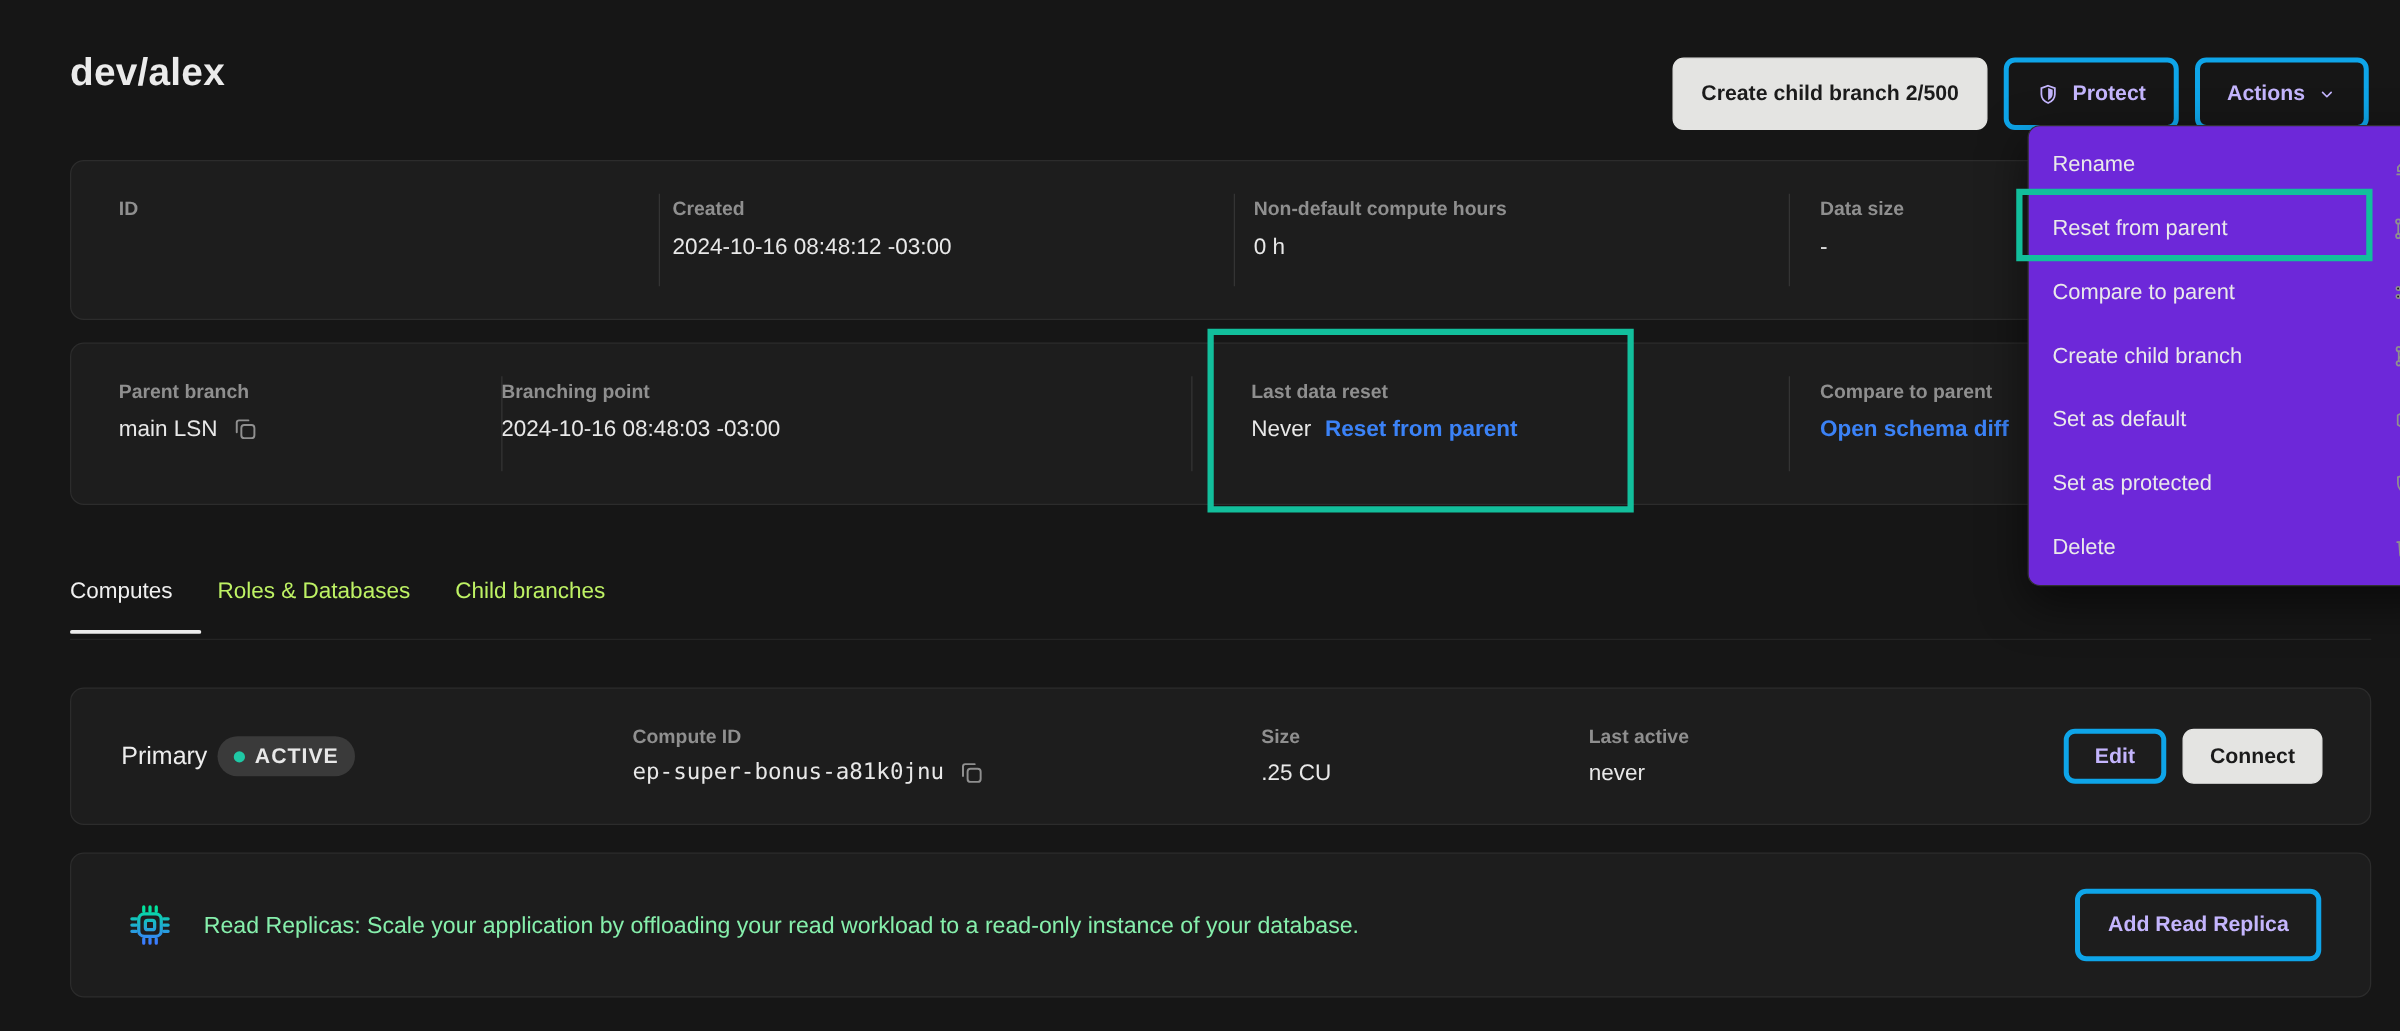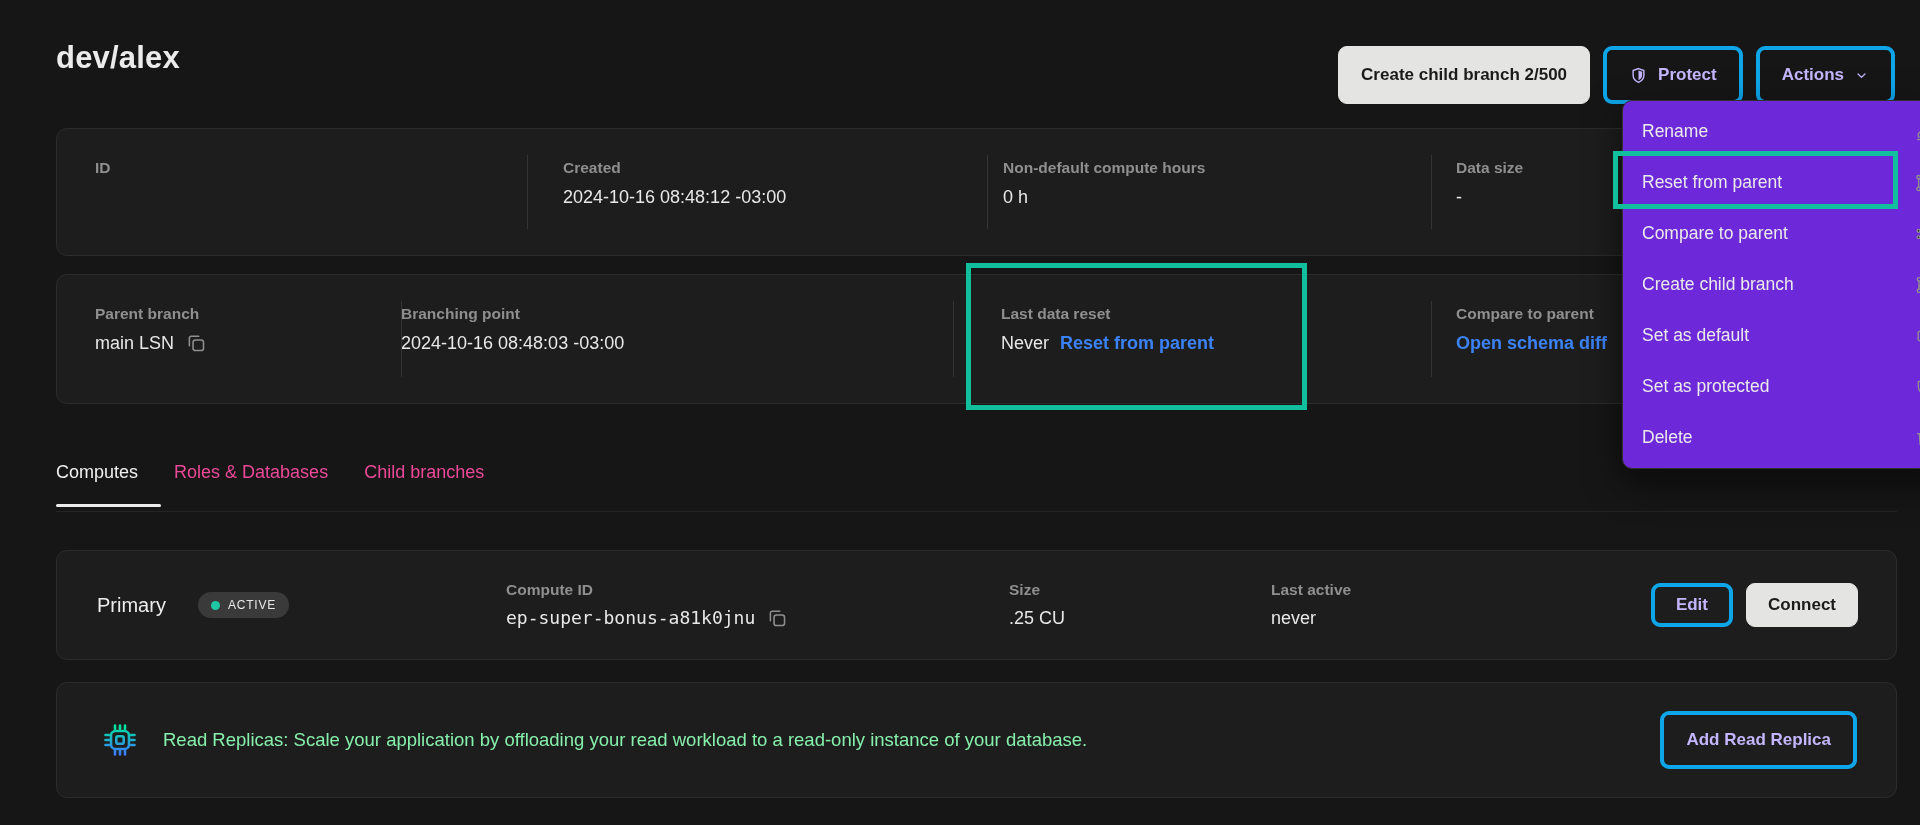--- a/index.html
+++ b/index.html
@@ -23,31 +23,31 @@
   #card-row2 { top:274px; height:130px; }
   .cell { position:relative; padding-top:29px; }
   .vline { position:absolute; left:0; top:26px; bottom:26px; width:1px; background:#343434; }
   .cell-label { font-size:15.5px; font-weight:600; color:#8f8f8f; line-height:20px; }
   .cell-value { margin-top:7px; font-size:18px; color:#e8e8e8; line-height:24px; display:flex; align-items:center; gap:11px; white-space:nowrap; }
   .link { color:#3b82f6; font-weight:600; cursor:pointer; }
   .copy-btn { display:inline-flex; cursor:pointer; color:#8f8f8f; }
 
   
   .tabs { position:absolute; left:56px; top:462px; display:flex; gap:36px; font-size:18px; }
-  .tab { color:#ec4899; cursor:pointer; }
+  .tab { color:#bef264; cursor:pointer; }
   .tab.active { color:#f0f0f0; }
   .tab-underline { position:absolute; left:56px; top:504px; width:105px; height:3px; background:#ececec; border-radius:2px; }
   .tabs-sep { position:absolute; left:56px; top:511px; width:1841px; height:1px; background:#242424; }
 
   
   #compute-card { top:550px; height:110px; align-items:center; }
-  .compute-name-col { width:449px; padding-left:40px; display:flex; align-items:center; gap:32px; }
+  .compute-name-col { width:449px; padding-left:40px; display:flex; align-items:center; gap:8px; }
   .compute-name { font-size:20px; color:#ededed; font-weight:500; }
   .badge { display:inline-flex; align-items:center; gap:8px; background:#3a3a3a; border-radius:999px;
-           padding:6px 13px; font-size:12px; font-weight:400; letter-spacing:.8px; color:#e8e8e8; }
+           padding:6px 13px; font-size:17px; font-weight:700; letter-spacing:.8px; color:#e8e8e8; }
   .badge-dot { width:9px; height:9px; border-radius:50%; background:#1fc8a5; }
   .stack { display:flex; flex-direction:column; gap:6px; }
   .mono { font-family:"DejaVu Sans Mono", monospace; font-size:18px; }
   .compute-id-col { width:503px; } .compute-size-col { width:262px; } .compute-last-col { flex:1; }
   .compute-buttons { display:flex; gap:13px; margin-right:38px; }
   .btn-sm { height:44px; padding:0 21px; font-size:17px; border-radius:9px; }
 
   
   #replica-card { top:682px; height:116px; align-items:center; padding:0 39px 0 44px; }
   .replica-text { font-size:18.5px; color:#86efac; margin-left:24px; flex:1; }
@@ -88,21 +88,21 @@
           <path d="M6.5 9.5L12 15l5.5-5.5"></path>
         </svg>
       </span>
     </button>
   </div>
 
   <div class="card" id="card-row1">
     <div class="cell" style="width:470px; padding-left:38px;">
       <div class="cell-label">ID</div>
     </div>
-    <div class="cell" style="width:460px; padding-left:36px;">
+    <div class="cell" style="width:460px; padding-left:11px;">
       <span class="vline"></span>
       <div class="cell-label">Created</div>
       <div class="cell-value">
           <span>2024-10-16 08:48:12 -03:00</span>
         </div>
     </div>
     <div class="cell" style="width:444px; padding-left:16px;">
       <span class="vline"></span>
       <div class="cell-label">Non-default compute hours</div>
       <div class="cell-value">

